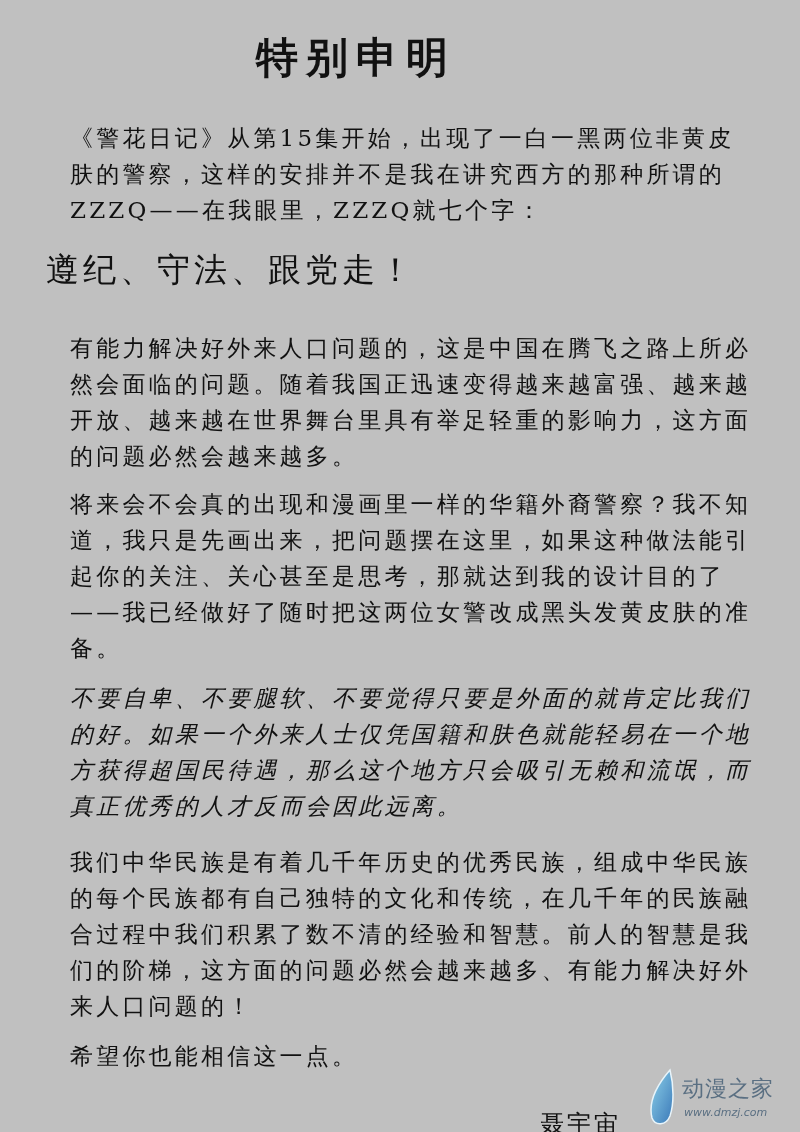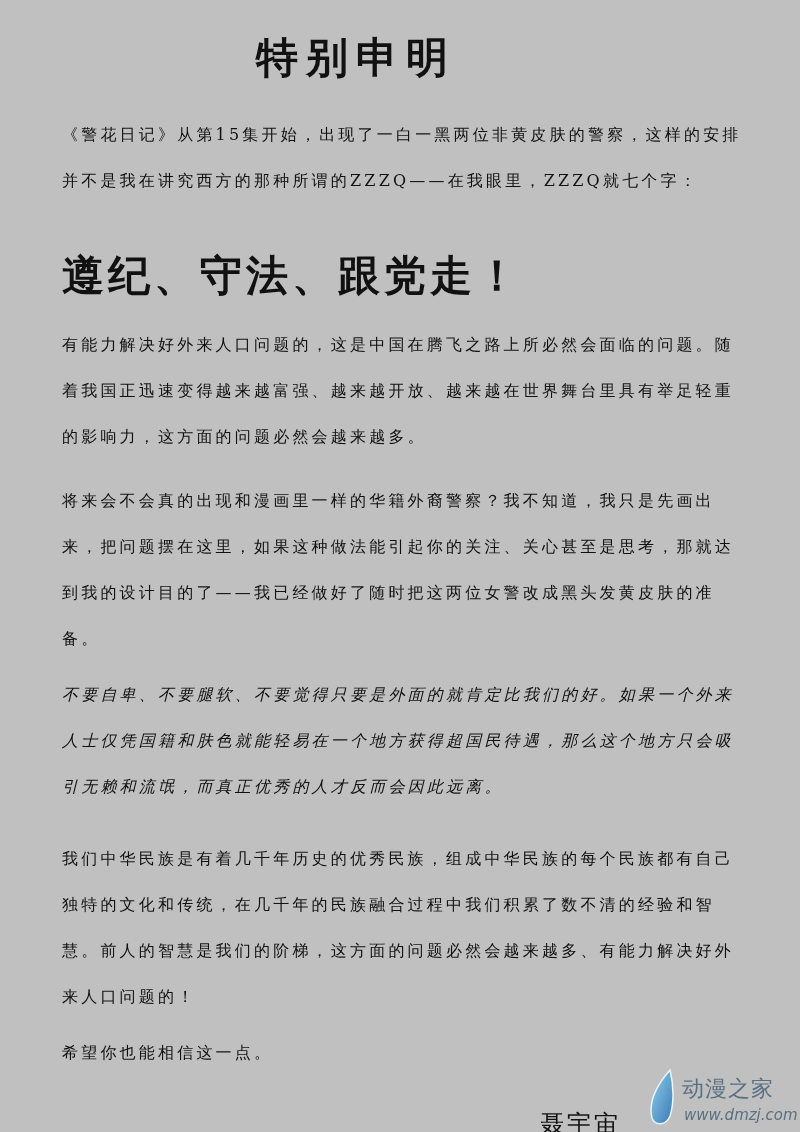--- a/index.html
+++ b/index.html
@@ -11,26 +11,26 @@
     font-family: "DejaVu Serif", serif;
     color: #111;
   }
   .title {
     position: absolute; top: 30px; left: 0; width: 712px;
     text-align: center;
     font-size: 42px; font-weight: bold; letter-spacing: 8px;
   }
   .para {
     position: absolute; left: 62px; width: 690px;
-    font-size: 16px; line-height: 46px; letter-spacing: 3.2px;
-    margin: 0;
+    font-size: 23px; line-height: 36px; letter-spacing: 3.2px;
+    margin: 8px;
   }
   .slogan {
-    position: absolute; left: 62px; top: 248px;
-    font-size: 42px; letter-spacing: 4px; font-weight: bold;
+    position: absolute; left: 46px; top: 248px;
+    font-size: 33px; letter-spacing: 4px;
   }
   .p1 { top: 112px; }
   .p2 { top: 322px; }
   .p3 { top: 478px; }
   .p4 { top: 672px; font-style: italic; }
   .p5 { top: 836px; }
   .p6 { top: 1030px; }
   .signature {
     position: absolute; top: 1108px; left: 540px;
     font-size: 24px; letter-spacing: 3px;
@@ -40,21 +40,21 @@
   }
   .wm-drop { position: absolute; left: 0; top: 0; width: 30px; height: 60px; }
   .wm-name {
     position: absolute; left: 36px; top: 6px;
     font-family: "DejaVu Sans", sans-serif;
     font-size: 22px; color: #5a6f82; letter-spacing: 1px;
   }
   .wm-url {
     position: absolute; left: 38px; top: 38px;
     font-family: "DejaVu Sans", sans-serif;
-    font-size: 15px; color: #5a6f82; font-style: italic;
+    font-size: 11px; color: #5a6f82; font-style: italic;
   }
 </style>
 </head>
 <body>
 
 <div class="title">特别申明</div>
 
 <p class="para p1">《警花日记》从第15集开始，出现了一白一黑两位非黄皮肤的警察，这样的安排并不是我在讲究西方的那种所谓的ZZZQ——在我眼里，ZZZQ就七个字：</p>
 
 <div class="slogan">遵纪、守法、跟党走！</div>

